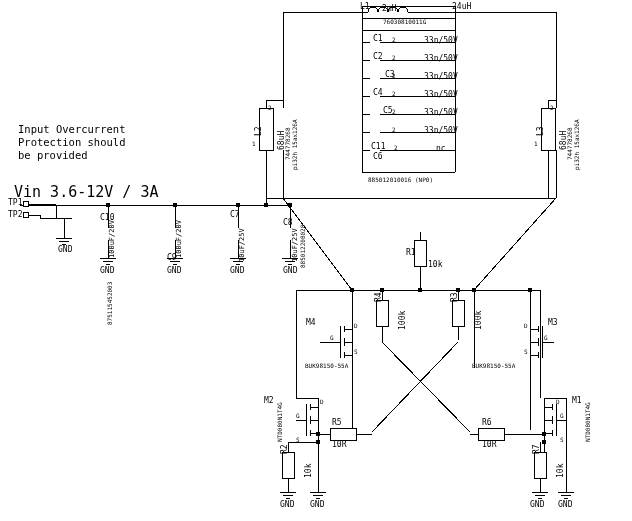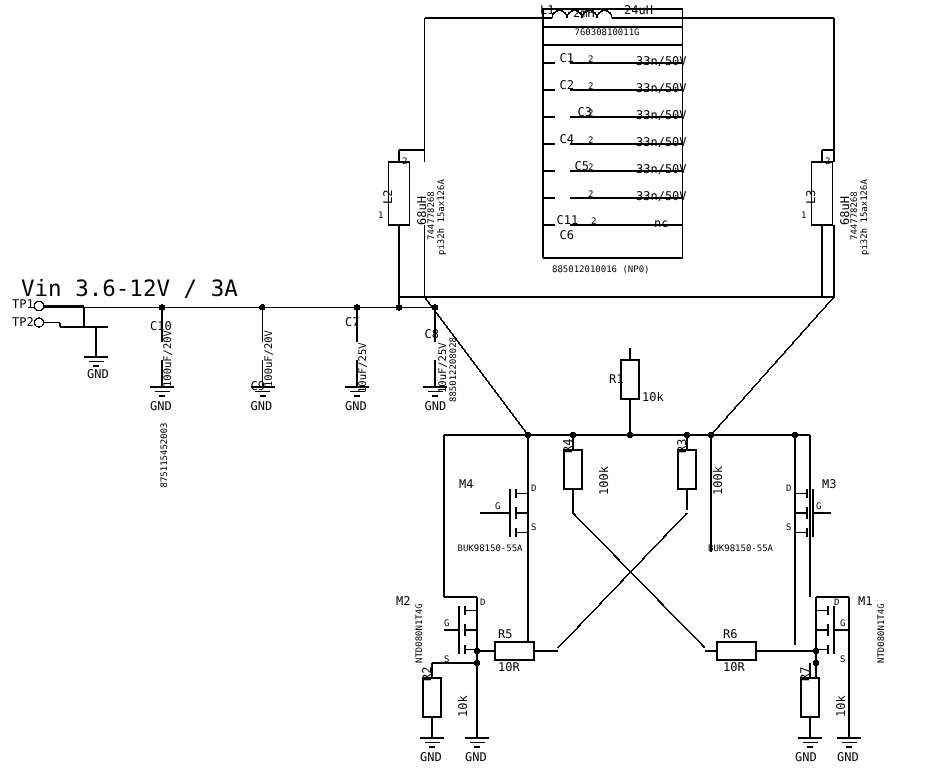--- a/index.html
+++ b/index.html
@@ -246,29 +246,32 @@
       <line x1="316" y1="498" x2="320" y2="498"></line>
 
       <line x1="566" y1="420" x2="566" y2="492"></line>
       <line x1="558" y1="492" x2="574" y2="492"></line>
       <line x1="561" y1="495" x2="571" y2="495"></line>
       <line x1="564" y1="498" x2="568" y2="498"></line>
 
     </g>
   </svg>
 
+  <div class="note" style="left:18px;top:123px;">Input Overcurrent
+Protection should
+be provided</div>
 
   <div class="lbl" style="left:14px;top:188px;font-size:15px;">Vin 3.6-12V / 3A</div>
   <div class="lbl" style="left:8px;top:198px;">TP1</div>
   <div class="lbl" style="left:8px;top:210px;">TP2</div>
   <div class="lbl" style="left:58px;top:245px;">GND</div>
 
   <div class="lbl" style="left:360px;top:2px;">L1</div>
   <div class="lbl" style="left:382px;top:4px;">2mH</div>
-  <div class="lbl" style="left:416px;top:2px;">24uH</div>
+  <div class="lbl" style="left:452px;top:2px;">24uH</div>
   <div class="lbl xs" style="left:383px;top:18px;">76030810011G</div>
 
   <div class="vrt" style="left:254px;top:136px;">L2</div>
   <div class="vrt" style="left:277px;top:150px;">68uH</div>
   <div class="vrt xs" style="left:284px;top:160px;">744778268</div>
   <div class="vrt xs" style="left:291px;top:170px;">pi32h 15ax126A</div>
   <div class="lbl xs" style="left:268px;top:104px;">2</div>
   <div class="lbl xs" style="left:252px;top:140px;">1</div>
 
   <div class="vrt" style="left:536px;top:136px;">L3</div>

